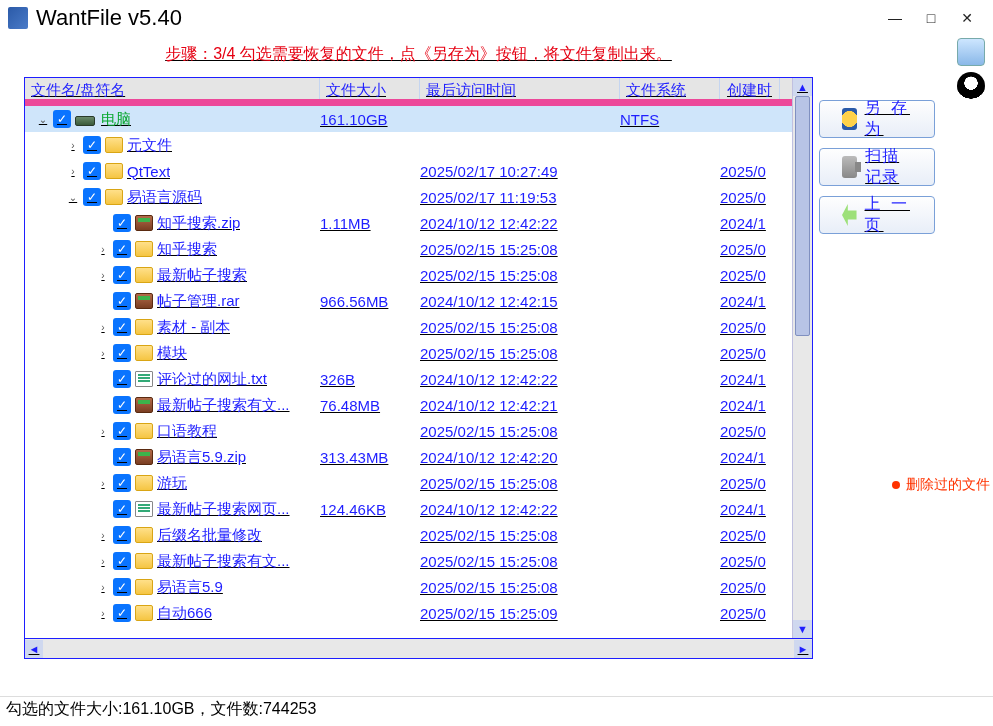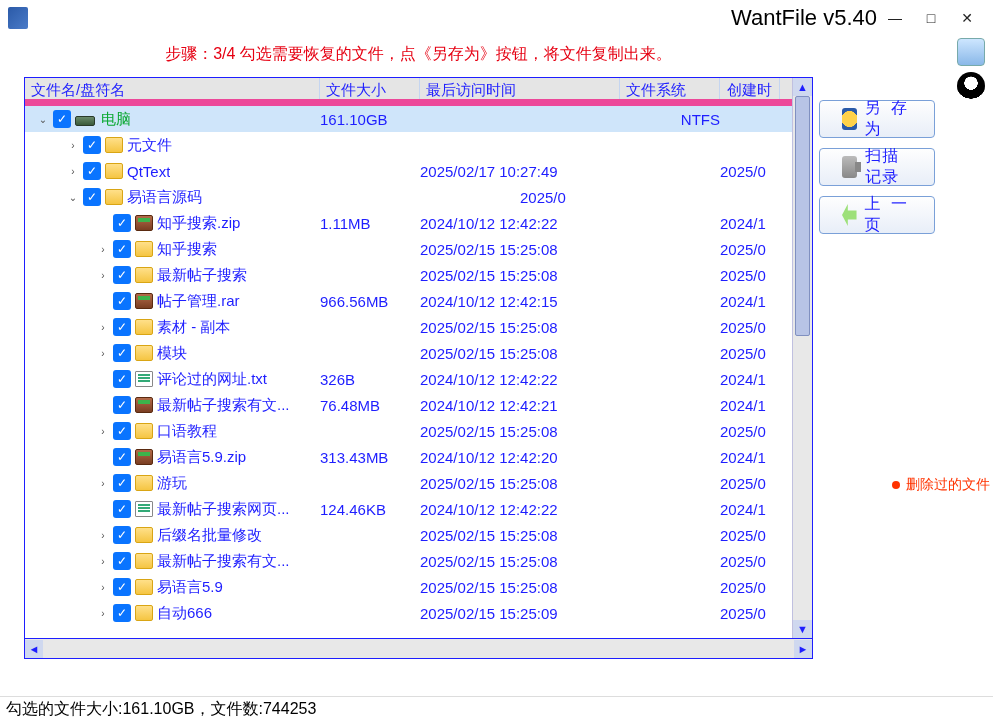--- a/index.html
+++ b/index.html
@@ -1,23 +1,23 @@
 <!DOCTYPE html>
 <html><head>
 <meta charset="utf-8">
 <style>
 * { box-sizing: border-box; margin: 0; padding: 0; font-family: "Microsoft YaHei", Arial, sans-serif; }
 body { width: 993px; height: 726px; background: #fff; overflow: hidden; font-size: 14px; }
 
-.titlebar { height: 36px; display: flex; align-items: center; padding: 0 8px; text-align: right; }
+.titlebar { height: 36px; display: flex; align-items: center; padding: 0 8px; }
 .titlebar .app-icon { width: 20px; height: 22px; background: linear-gradient(135deg,#2b5aa8,#4a7bc8); margin-right: 8px; border-radius: 2px; }
 .titlebar .title { font-size: 22px; color: #000; flex: 1; }
 .winbtn { width: 36px; height: 24px; display: flex; align-items: center; justify-content: center; color: #222; font-size: 14px; }
 
-.main-wrap { display: flex; height: 660px; }
+.main-wrap { display: flex; height: 660px; text-decoration: underline; }
 .left-panel { flex: 1; padding: 0 0 0 24px; position: relative; }
 .step-msg { text-align: center; color: #e60012; font-size: 16px; padding: 8px 0 12px 0; }
 
 .grid-area { border: 1px solid #1e1eff; height: 562px; background: #fff; position: relative; display: flex; }
 .grid-inner { flex: 1; overflow: hidden; position: relative; }
 .grid-header { display: flex; height: 28px; border-bottom: 7px solid #ec4899; background: #e5e5e5; }
 .grid-header .col { color: #1e1eff; font-size: 15px; padding: 3px 6px; border-right: 1px solid #c5d5f0; white-space: nowrap; overflow: hidden; }
 .col-name { width: 295px; }
 .col-size { width: 100px; }
 .col-time { width: 200px; }
@@ -35,21 +35,21 @@
 .icon-rar { background: linear-gradient(#b36b4a,#7a3e22); border: 1px solid #5a2a10; border-radius: 2px; position: relative; }
 .icon-rar::after { content:""; position:absolute; top:2px; left:2px; right:2px; height:4px; background:#3cb44b; }
 .icon-txt { background: #fff; border: 1px solid #888; border-radius: 1px; position: relative; }
 .icon-txt::after { content:""; position:absolute; top:2px; left:2px; right:2px; height:2px; background:#3a7; box-shadow: 0 3px 0 #3a7, 0 6px 0 #3a7; }
 .icon-drive { width: 20px; height: 10px; background: linear-gradient(#6a8a6a,#3a5a3a); border-radius: 2px; border: 1px solid #2a3a2a; margin-right: 6px; margin-top:3px;}
 .row-name { display: flex; align-items: center; width: 295px; white-space: nowrap; overflow: hidden; }
 .row-name .label { overflow: hidden; text-overflow: ellipsis; }
 .row-name .label.green { color: #0aa830; }
 .row-size { width: 100px; }
 .row-time { width: 200px; }
-.row-fs { width: 100px; text-align: right; }
+.row-fs { width: 100px; }
 .row-created { width: 60px; overflow: hidden; }
 
 .vscroll { width: 20px; background: #e8e8e8; position: relative; border-left: 1px solid #c0c0e0; }
 .vscroll .arrow { height: 18px; background: #cfd8ef; color: #1e1eff; text-align: center; font-size: 11px; line-height: 18px; }
 .vscroll .thumb { position: absolute; top: 18px; left: 2px; right: 2px; height: 240px; background: #b8c4e6; border: 1px solid #8090c0; border-radius: 2px; }
 
 .hscroll { height: 20px; border: 1px solid #1e1eff; border-top: none; display: flex; align-items: center; background: #e8e8e8; }
 .hscroll .harrow { width: 18px; height: 18px; background: #cfd8ef; color: #1e1eff; text-align: center; font-size: 11px; line-height: 18px; }
 .hscroll .htrack { flex: 1; height: 18px; background: #e8e8e8; position: relative; }
 
@@ -138,20 +138,21 @@
             </div>
             <div class="tree-row">
               <div class="row-name">
                 <span class="indent" style="width: 40px;"></span>
                 <span class="expander">⌄</span>
                 <span class="checkbox">✓</span>
                 <span class="icon icon-folder"></span>
                 <span class="label">易语言源码</span>
               </div>
               <div class="row-size"></div>
+              <div class="row-time">2025/02/17 11:19:53</div>
               <div class="row-fs"></div>
               <div class="row-created">2025/0</div>
             </div>
             <div class="tree-row">
               <div class="row-name">
                 <span class="indent" style="width: 70px;"></span>
                 <span class="expander"></span>
                 <span class="checkbox">✓</span>
                 <span class="icon icon-rar"></span>
                 <span class="label">知乎搜索.zip</span>

